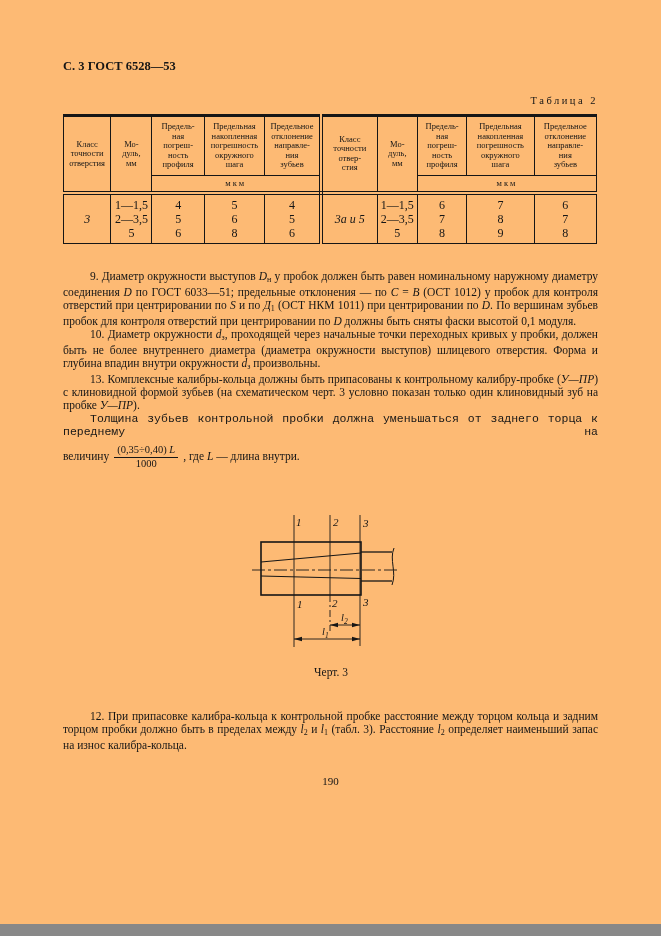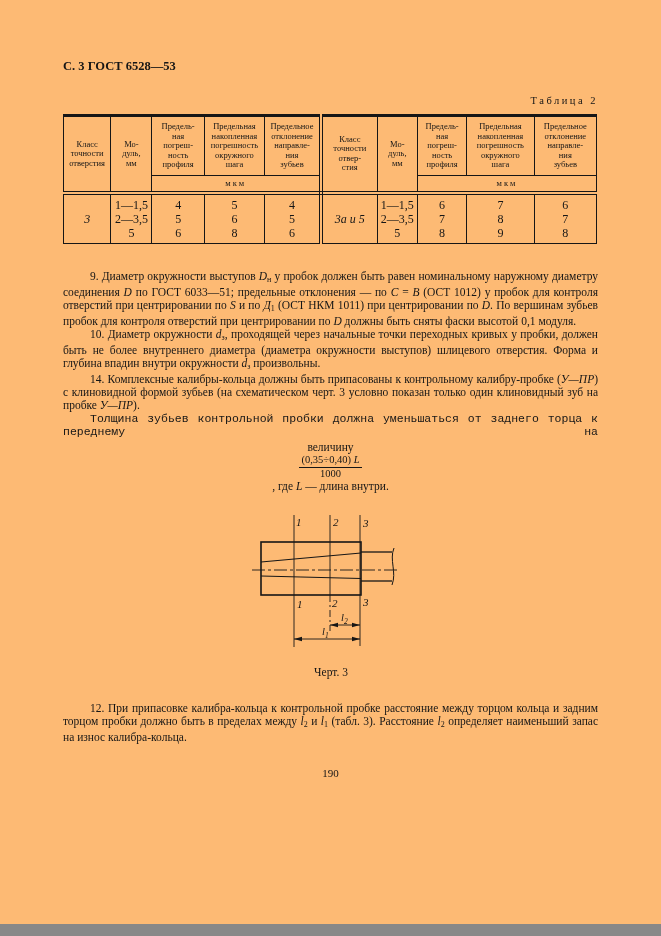--- a/index.html
+++ b/index.html
@@ -25,31 +25,31 @@
                         height:15px; border-bottom:4px double #161616; }
   table.t2 td.dblb { border-bottom:4px double #161616; }
   table.t2 td.dbll { border-left:4px double #161616; }
   table.t2 tr.data td { font-size:12px; line-height:14px; padding:3px 1px; }
   table.t2 td.cv { font-style:italic; }
 
   .p9 { margin-top:26px; }
   .section-title { margin:16px 0 13px 0; text-align:center; font-weight:bold;
                    font-size:12.5px; letter-spacing:0.3px; }
   .force-last { text-align:justify; text-align-last:justify;font-family:Liberation Mono, monospace; }
-  .formula-row { display:flex; align-items:center; margin-top:3px; height:32px;flex-direction:column; }
+  .formula-row { display:flex; align-items:center; margin-top:3px; height:32px; }
   .frac { display:inline-block; text-align:center; margin:0 5px; }
   .frac-num { display:block; font-size:10.5px; line-height:12px; padding:0 3px 1px 3px; }
   .frac-den { display:block; border-top:1px solid #161616; font-size:10.5px; line-height:12px; }
 
   .figure { position:relative; height:178px; margin-top:36px; }
   .figure svg { position:absolute; left:177px; top:0; }
   .figure text { font-family:"Liberation Serif", serif; fill:#161616; }
   .svgsub { font-size:7.5px; }
 
-  .p12 { margin-top:15px; }
+  .p12 { margin-top:23px; }
   .page-number { margin-top:23px; text-align:center; font-size:11px; }
 </style>
 </head>
 <body>
 
 <div class="page">
 
   <div class="doc-header">С. 3 ГОСТ 6528—53</div>
 
 
@@ -146,21 +146,21 @@
 7
 8</td>
     </tr>
   </tbody>
     </table>
 
   <p class="para p9"><span>9. Диаметр окружности выступов </span><span style="font-style: italic;">D</span><span class="sub">н</span><span> у пробок должен быть равен номинальному наружному диаметру соединения </span><span style="font-style: italic;">D</span><span> по ГОСТ 6033—51; предельные отклонения — по </span><span style="font-style: italic;">С</span><span> = </span><span style="font-style: italic;">В</span><span> (ОСТ 1012) у пробок для контроля отверстий при центрировании по </span><span style="font-style: italic;">S</span><span> и по </span><span style="font-style: italic;">Д</span><span class="sub">1</span><span> (ОСТ НКМ 1011) при центрировании по </span><span style="font-style: italic;">D</span><span>. По вершинам зубьев пробок для контроля отверстий при центрировании по </span><span style="font-style: italic;">D</span><span> должны быть сняты фаски высотой 0,1 модуля.</span></p>
   <p class="para"><span>10. Диаметр окружности </span><span style="font-style: italic;">d</span><span class="sub">з</span><span>, проходящей через начальные точки переходных кривых у пробки, должен быть не более внутреннего диаметра (диаметра окружности выступов) шлицевого отверстия. Форма и глубина впадин внутри окружности </span><span style="font-style: italic;">d</span><span class="sub">з</span><span> произвольны.</span></p>
 
 
-  <p class="para"><span>14. Комплексные калибры-кольца должны быть припасованы к контрольному калибру-пробке (</span><span style="font-style: italic;">У—ПР</span><span>) с клиновидной формой зубьев (на схематическом черт. 3 условно показан только один клиновидный зуб на пробке </span><span style="font-style: italic;">У—ПР</span><span>).</span></p>
+  <p class="para"><span>13. Комплексные калибры-кольца должны быть припасованы к контрольному калибру-пробке (</span><span style="font-style: italic;">У—ПР</span><span>) с клиновидной формой зубьев (на схематическом черт. 3 условно показан только один клиновидный зуб на пробке </span><span style="font-style: italic;">У—ПР</span><span>).</span></p>
   <p class="para force-last">Толщина зубьев контрольной пробки должна уменьшаться от заднего торца к переднему на</p>
 
   <div class="formula-row">
     <span>величину</span>
     <span class="frac">
       <span class="frac-num"><span>(0,35÷0,40) </span><span style="font-style: italic;">L</span></span>
       <span class="frac-den">1000</span>
     </span>
     <span><span>, где </span><span style="font-style: italic;">L</span><span> — длина внутри.</span></span>
   </div>

